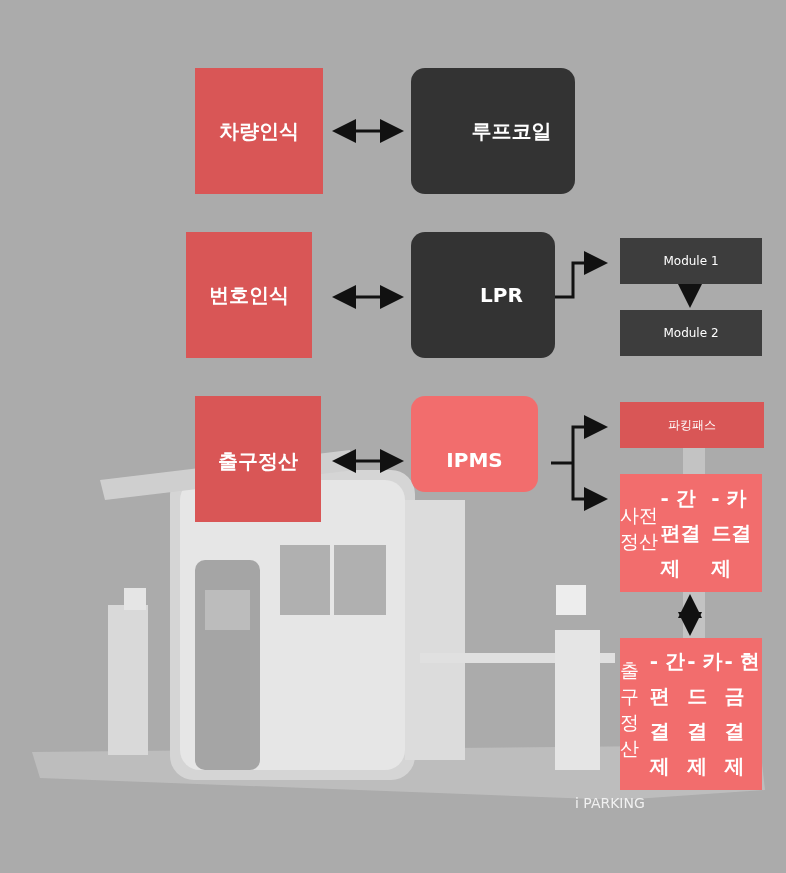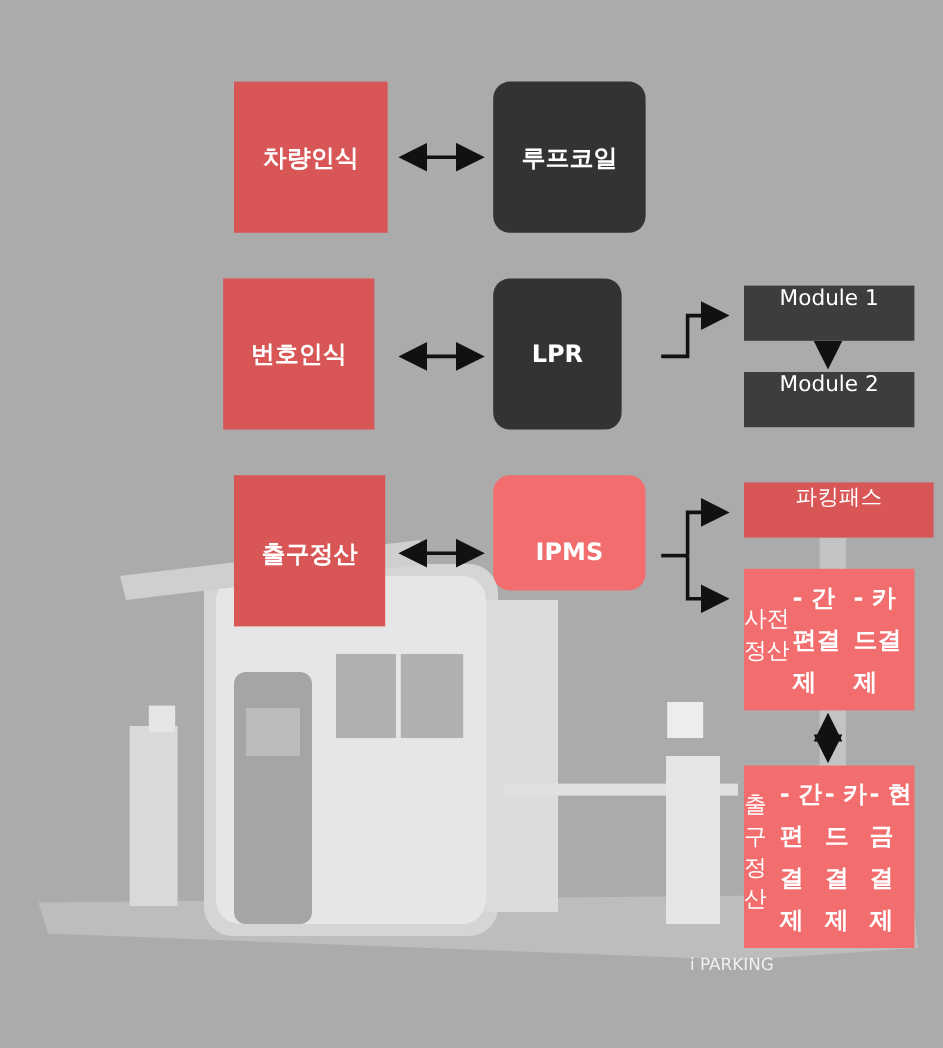--- a/index.html
+++ b/index.html
@@ -5,23 +5,23 @@
   html, body { margin:0; padding:0; }
   body {
     width:786px; height:873px; position:relative; overflow:hidden;
     background:#ababab;
     font-family:"DejaVu Sans", sans-serif;
   }
   .bg-photo { position:absolute; left:0; top:0; width:786px; height:873px; }
   .box { position:absolute; display:flex; align-items:center; justify-content:center; color:#fff; font-weight:bold; font-size:20px; }
   .red { background:#d95656; }
   .pink { background:#f26d6d; }
-  .dark { background:#333333; }
+  .dark { background:#333333;padding-left:37px; }
   .rounded { border-radius:14px; }
-  .mod { position:absolute; background:#3d3d3d; color:#fff; font-size:18px; display:flex; align-items:flex-start; justify-content:center; font-family:"DejaVu Sans", sans-serif; }
+  .mod { position:absolute; background:#3d3d3d; color:#fff; font-size:12px; display:flex; align-items:center; justify-content:center; font-family:"DejaVu Sans", sans-serif; }
   .pay { position:absolute; color:#fff; display:flex; flex-direction:row; align-items:center; justify-content:center; }
   .pay .title { font-size:19px; margin-bottom:8px; }
   .pay .sub { font-size:20px; line-height:35px;font-weight:bold; }
   svg.lines { position:absolute; left:0; top:0; }
 </style>
 </head>
 <body>
 
 <svg class="bg-photo" viewBox="0 0 786 873">
 
@@ -98,21 +98,21 @@
     <span style="margin-top:52px;">IPMS</span>
   </div>
 
 <div class="mod" style="left:620px;top:238px;width:142px;height:46px;">
     <span>Module 1</span>
   </div>
 <div class="mod" style="left:620px;top:310px;width:142px;height:46px;">
     <span>Module 2</span>
   </div>
 
-<div class="mod" style="left:620px;top:402px;width:158px;height:46px;background:#d95656;">
+<div class="mod" style="left:620px;top:402px;width:144px;height:46px;background:#d95656;">
     <span>파킹패스</span>
   </div>
 
 <div class="pay pink" style="left:620px;top:474px;width:142px;height:118px;">
   <div class="title">사전정산</div>
   <div class="sub">- 간편결제</div>
   <div class="sub">- 카드결제</div>
 </div>
 
 <div class="pay pink" style="left:620px;top:638px;width:142px;height:152px;">

